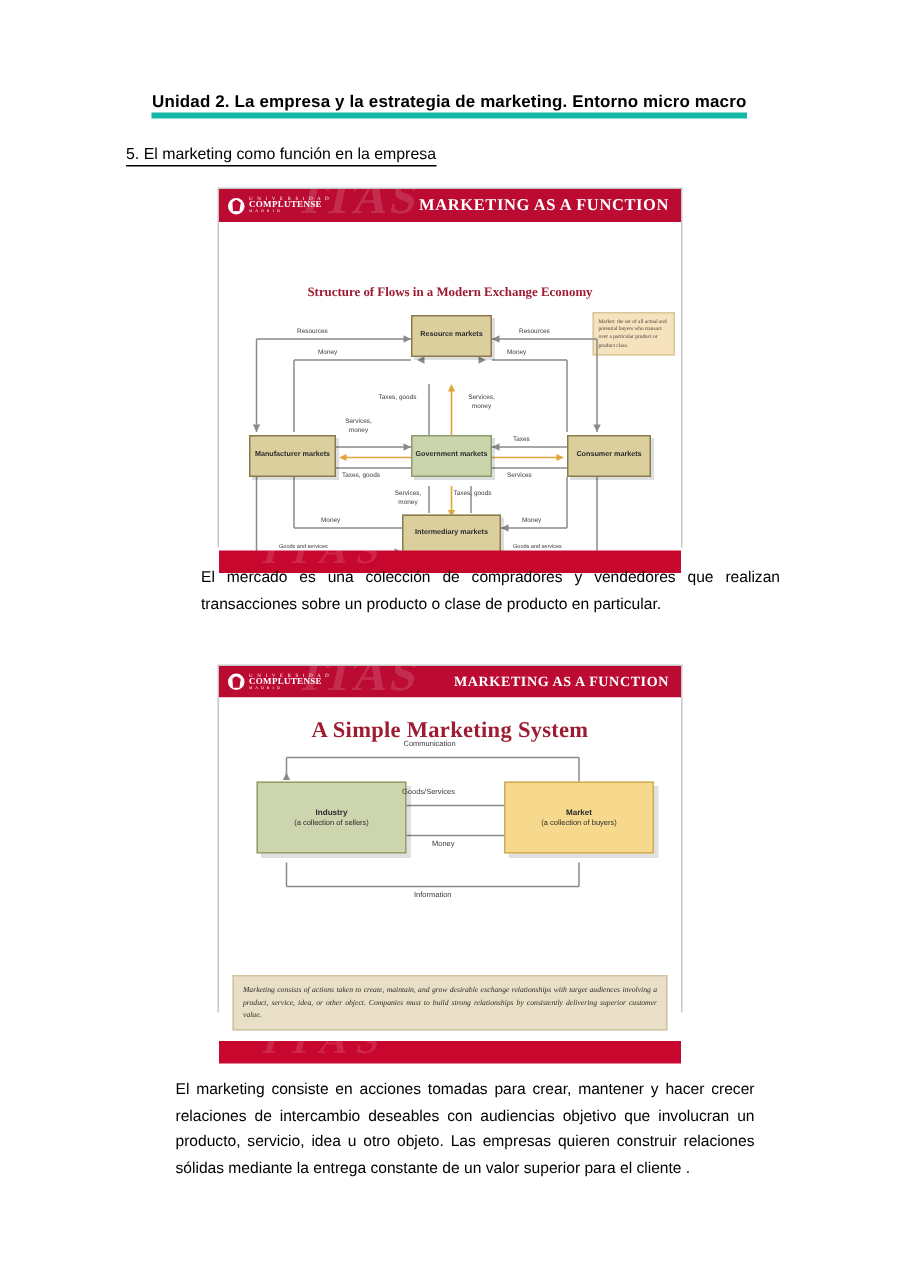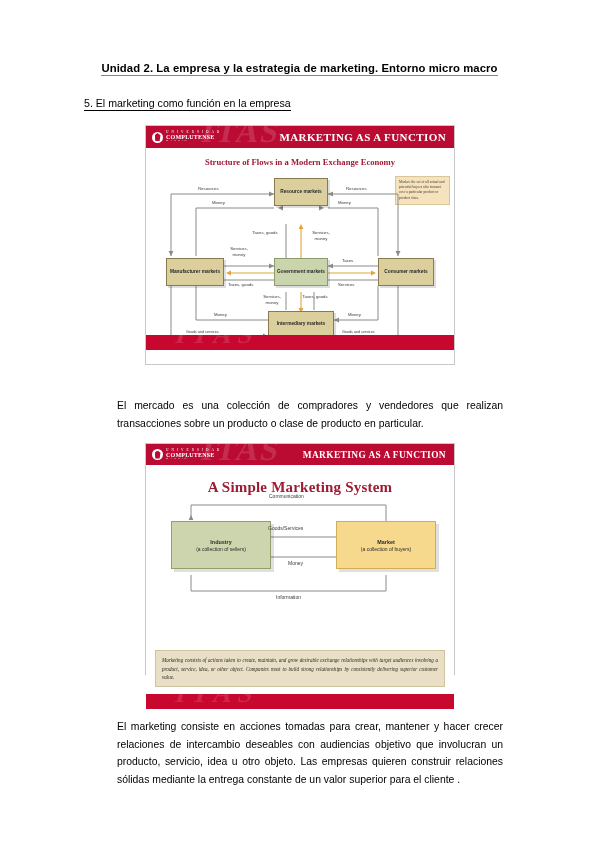--- a/index.html
+++ b/index.html
@@ -4,32 +4,32 @@
 <style>
   html,body{margin:0;padding:0;background:#ffffff;}
   body{width:599px;height:848px;font-family:"Liberation Sans",sans-serif;color:#000;overflow:hidden;}
   .page{position:relative;width:599px;height:848px;background:#fff;}
 
   
   .doc-title{
     position:absolute;left:0;right:0;top:62px;text-align:center;
     font-size:11.3px;font-weight:bold;letter-spacing:.1px;
   }
-  .doc-title span{border-bottom:1px solid #14b8a6;padding-bottom:1px;text-align:center;}
+  .doc-title span{border-bottom:4px solid #14b8a6;padding-bottom:1px;text-align:center;}
   .sec-heading{
     position:absolute;left:84px;top:97px;font-size:10.6px;
   }
   .sec-heading span{border-bottom:1px solid #000;padding-bottom:1px;}
 
   
   .para{
     position:absolute;left:117px;width:386px;
     font-size:10.4px;line-height:17.6px;text-align:justify;
   }
-  #para-1{top:397px;}
+  #para-1{top:377px;margin-left:17px;}
   #para-2{top:707px;margin-top:11px;}
 
   
   .slide{position:absolute;left:145px;width:310px;background:#fff;
          border:1px solid #c8c8c8;box-sizing:border-box;}
   #slide-1{top:125px;height:240px;}
   #slide-2{top:443px;height:232px;}
 
   .banner{position:relative;height:22px;background:#bb0b33;overflow:hidden;}
   #slide-2 .banner{height:21px;}
@@ -63,21 +63,21 @@
                 background:#c8072f;overflow:hidden;}
   .footer-strip .fw{position:absolute;top:-15px;left:30px;
       font-family:"Liberation Serif",serif;font-size:26px;font-weight:bold;
       letter-spacing:6px;color:rgba(255,255,255,.12);white-space:nowrap;
       transform:skewX(-14deg);}
 
   .slide-title{
     text-align:center;font-family:"Liberation Serif",serif;font-weight:bold;
     color:#9e1b32;
   }
-  #slide-1 .slide-title{font-size:8.6px;padding-top:9px;}
+  #slide-1 .slide-title{font-size:8.6px;padding-top:9px;margin-top:32px;}
   #slide-2 .slide-title{font-size:15px;padding-top:14px;letter-spacing:.2px;}
 
   
   .diagram{position:absolute;left:0;top:0;width:100%;height:100%;}
   .note{
     position:absolute;right:4px;top:28px;width:55px;
     background:#f6e3bd;border:1px solid #d9c79a;
     font-family:"Liberation Serif",serif;font-size:3.6px;line-height:1.45;
     color:#4a4036;padding:3px 3px;box-sizing:border-box;
   }

